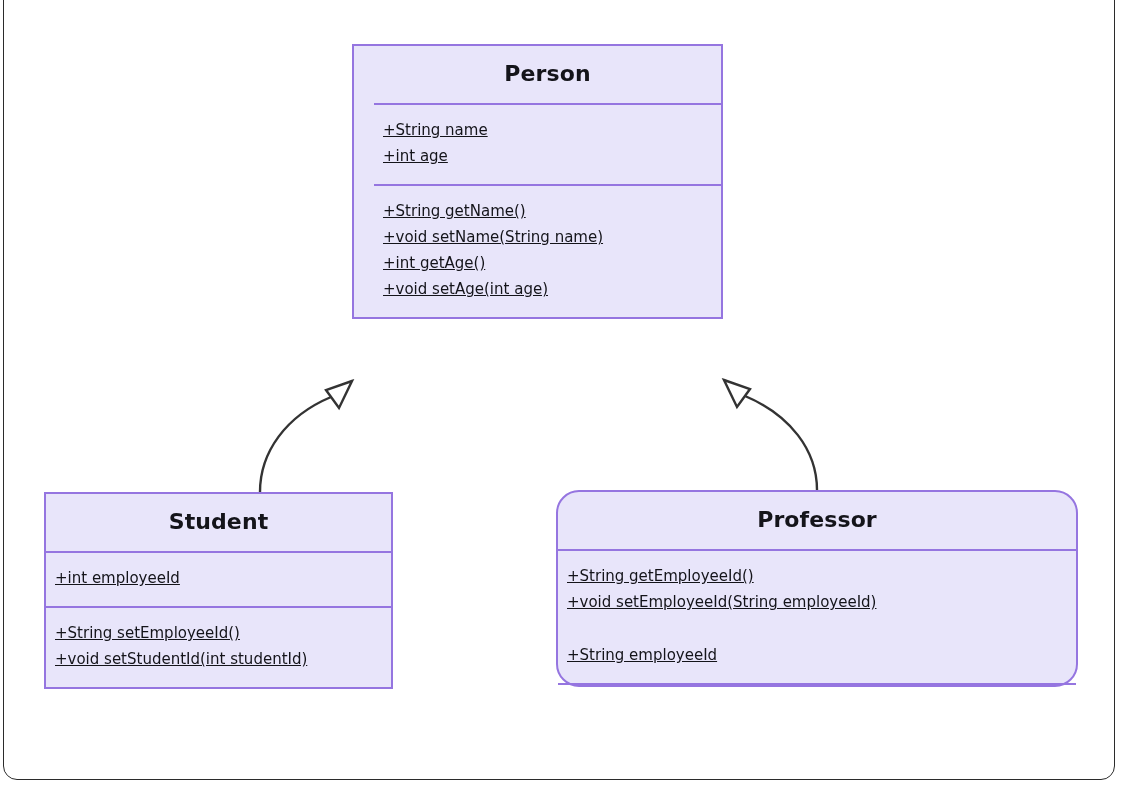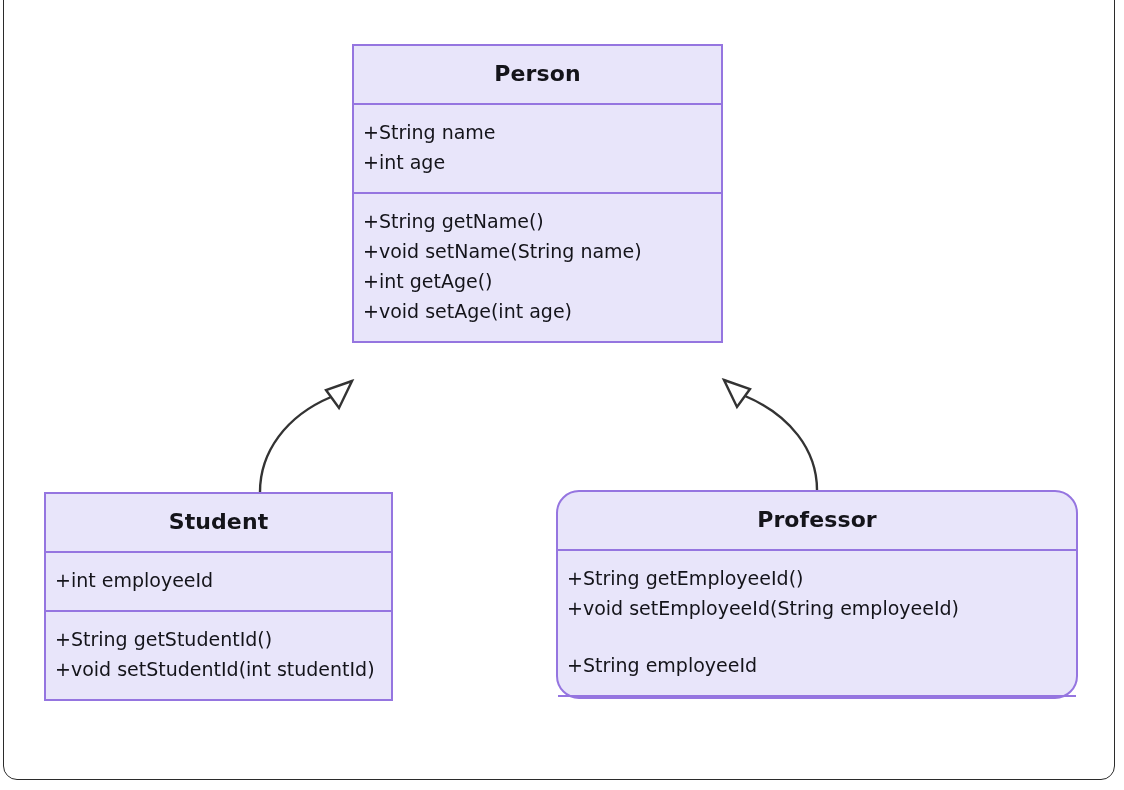--- a/index.html
+++ b/index.html
@@ -68,28 +68,29 @@
   }
 
   .uml-compartment {
     padding: 13px 10px 14px 9px;
   }
   .uml-compartment.attrs {
     border-bottom: 2px solid #9575E0;
   }
 
   .uml-member {
-    font-size: 19px;
+    font-size: 15px;
     line-height: 1;
     padding: 5px 0 6px 0;
     white-space: nowrap;
+    text-decoration: underline;
   }
 
   
-  #class-person   { left: 352px; top: 44px;  width: 371px; }
+  #class-person   { left: 352px; top: 44px;  width: 371px; padding-left: 20px; }
   #class-student  { left: 44px;  top: 492px; width: 349px; }
   #class-professor{ left: 556px; top: 490px; width: 522px; border-radius: 23px; }
 </style>
 </head>
 <body>
 
 <div id="canvas">
 
   <div class="page-frame"></div>
 
@@ -117,21 +118,21 @@
       <div class="uml-member">+void setAge(int age)</div>
     </div>
   </div>
 
   <div class="uml-class" id="class-student">
     <div class="uml-name">Student</div>
     <div class="uml-compartment attrs">
       <div class="uml-member">+int employeeId</div>
     </div>
     <div class="uml-compartment methods">
-      <div class="uml-member">+String getStudentId()</div>
+      <div class="uml-member">+String setEmployeeId()</div>
       <div class="uml-member">+void setStudentId(int studentId)</div>
     </div>
   </div>
 
   <div class="uml-class" id="class-professor">
     <div class="uml-name">Professor</div>
     <div class="uml-compartment methods">
       <div class="uml-member">+String getEmployeeId()</div>
       <div class="uml-member">+void setEmployeeId(String employeeId)</div>
     </div>

